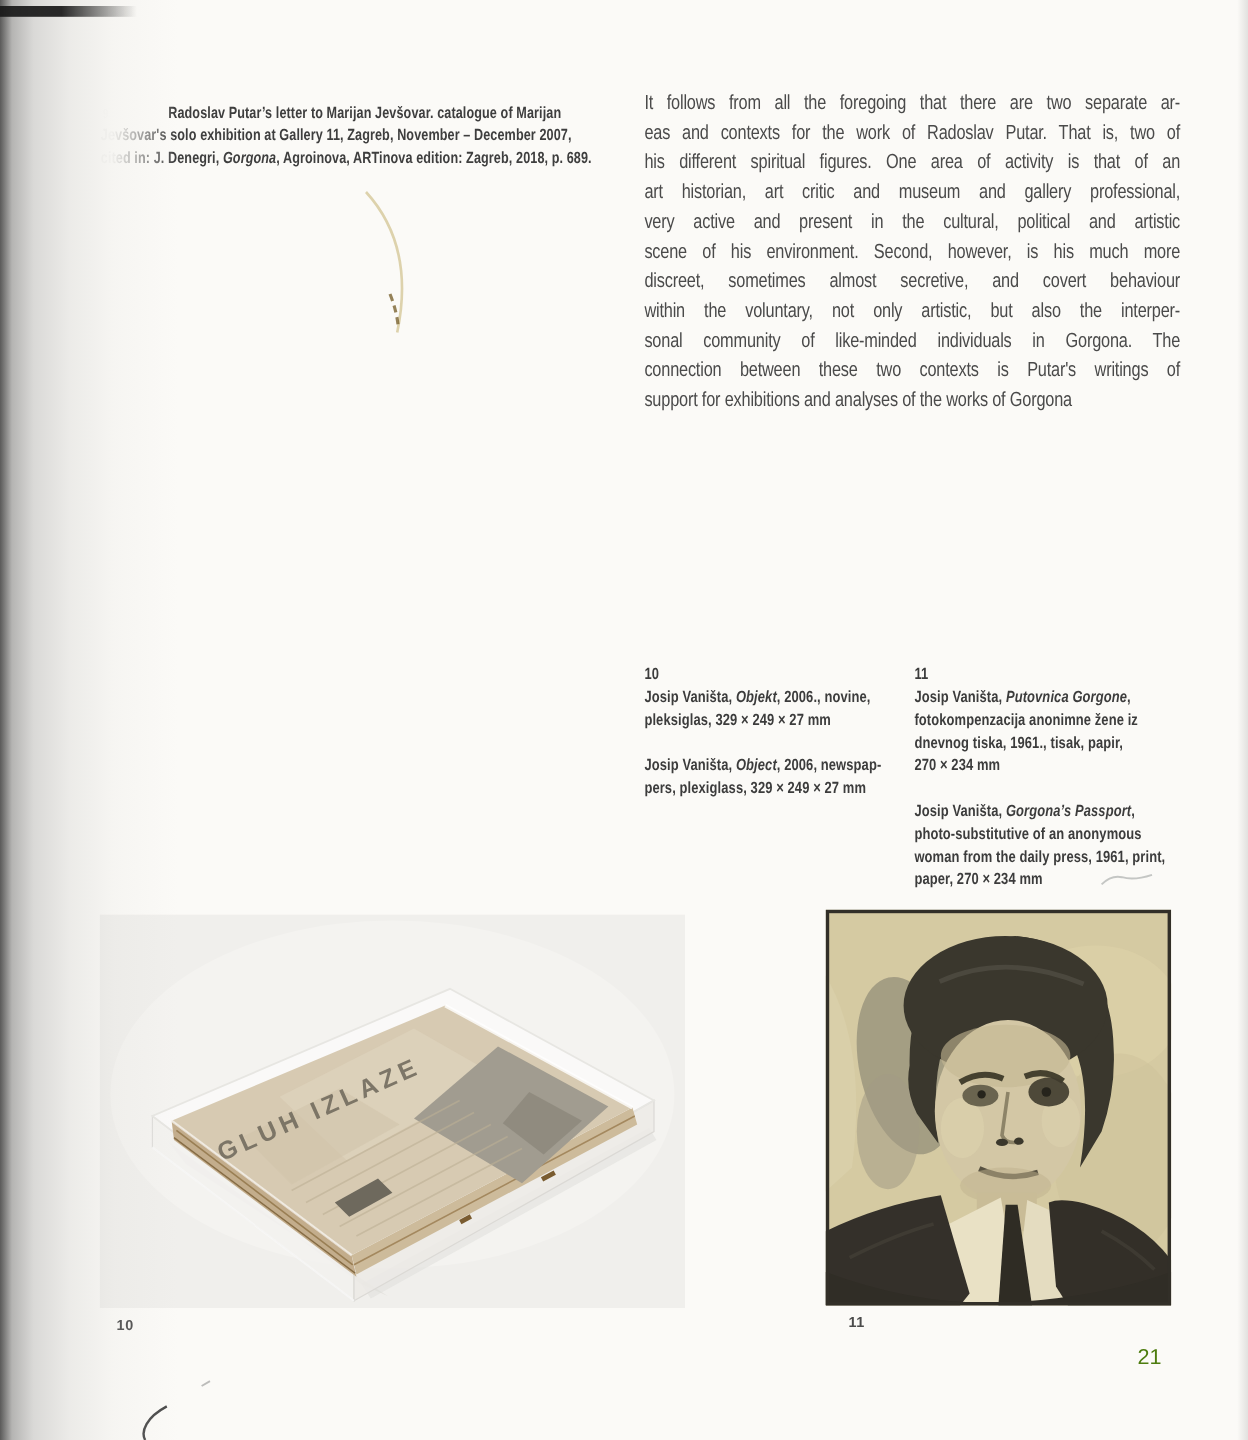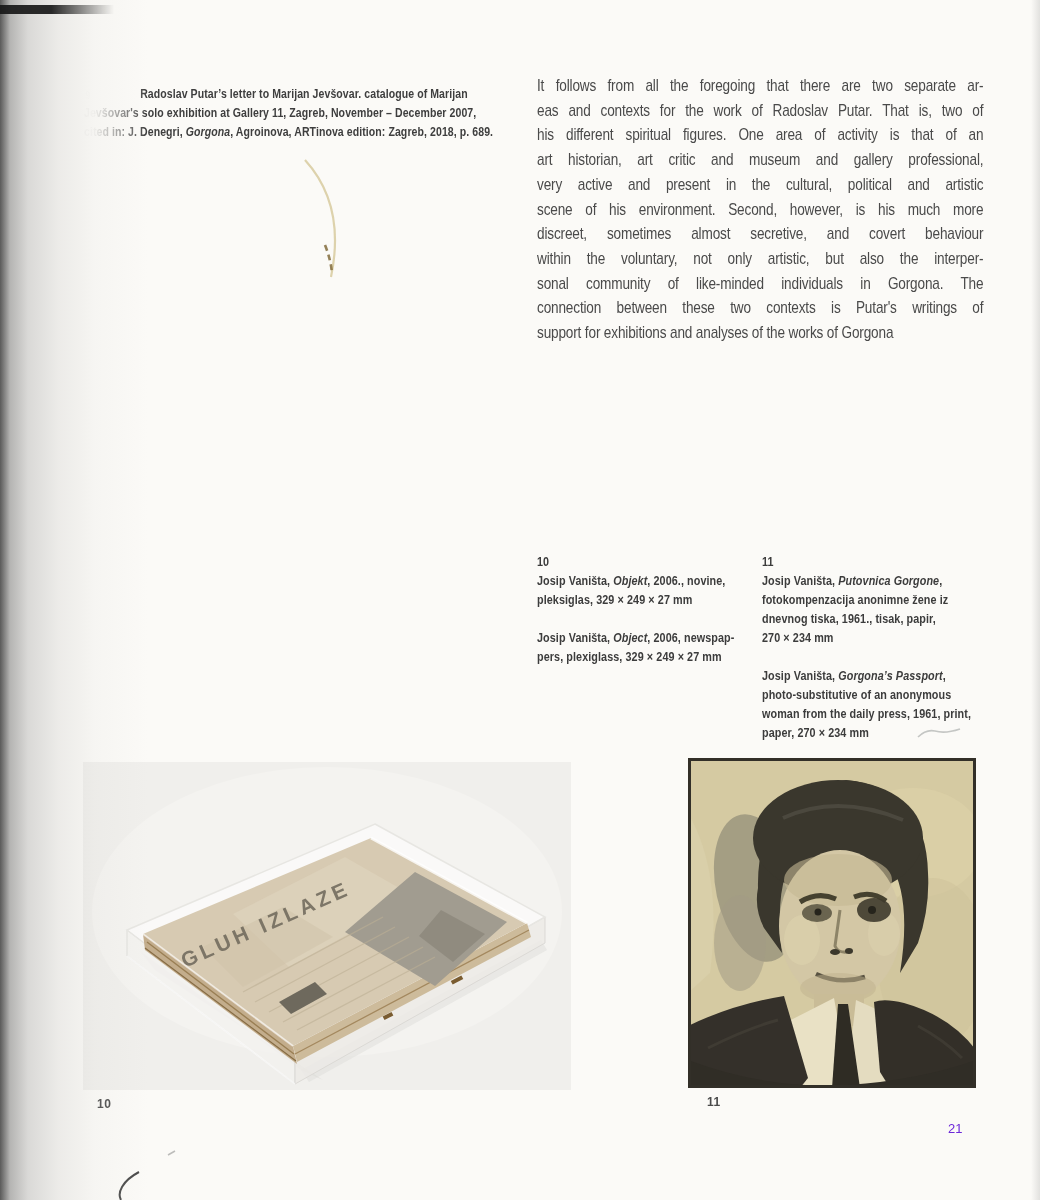--- a/index.html
+++ b/index.html
@@ -58,21 +58,21 @@
   .cgap { height:19px; }
   
   .fig { position:absolute; }
   .fig-10 { left:83px; top:762px; width:488px; height:328px; }
   .fig-11 { left:688px; top:758px; width:288px; height:330px; }
   .figlabel {
     position:absolute; font-size:12px; font-weight:bold; color:#4b4b4b; letter-spacing:.6px;
   }
   .fl10 { left:97px; top:1097px; }
   .fl11 { left:707px; top:1095px; }
-  .pagenum { position:absolute; left:948px; top:1121px; font-size:13px; color:#6d28d9; }
+  .pagenum { position:absolute; left:948px; top:1121px; font-size:18px; color:#4d7c0f; }
   .artifacts { position:absolute; left:0; top:0; z-index:5; pointer-events:none; }
 </style>
 </head>
 <body>
 
 <div class="page">
 
   <div class="footnote">
     <div class="fn-line fn-l1">
       <span class="fn-marker">9</span>

